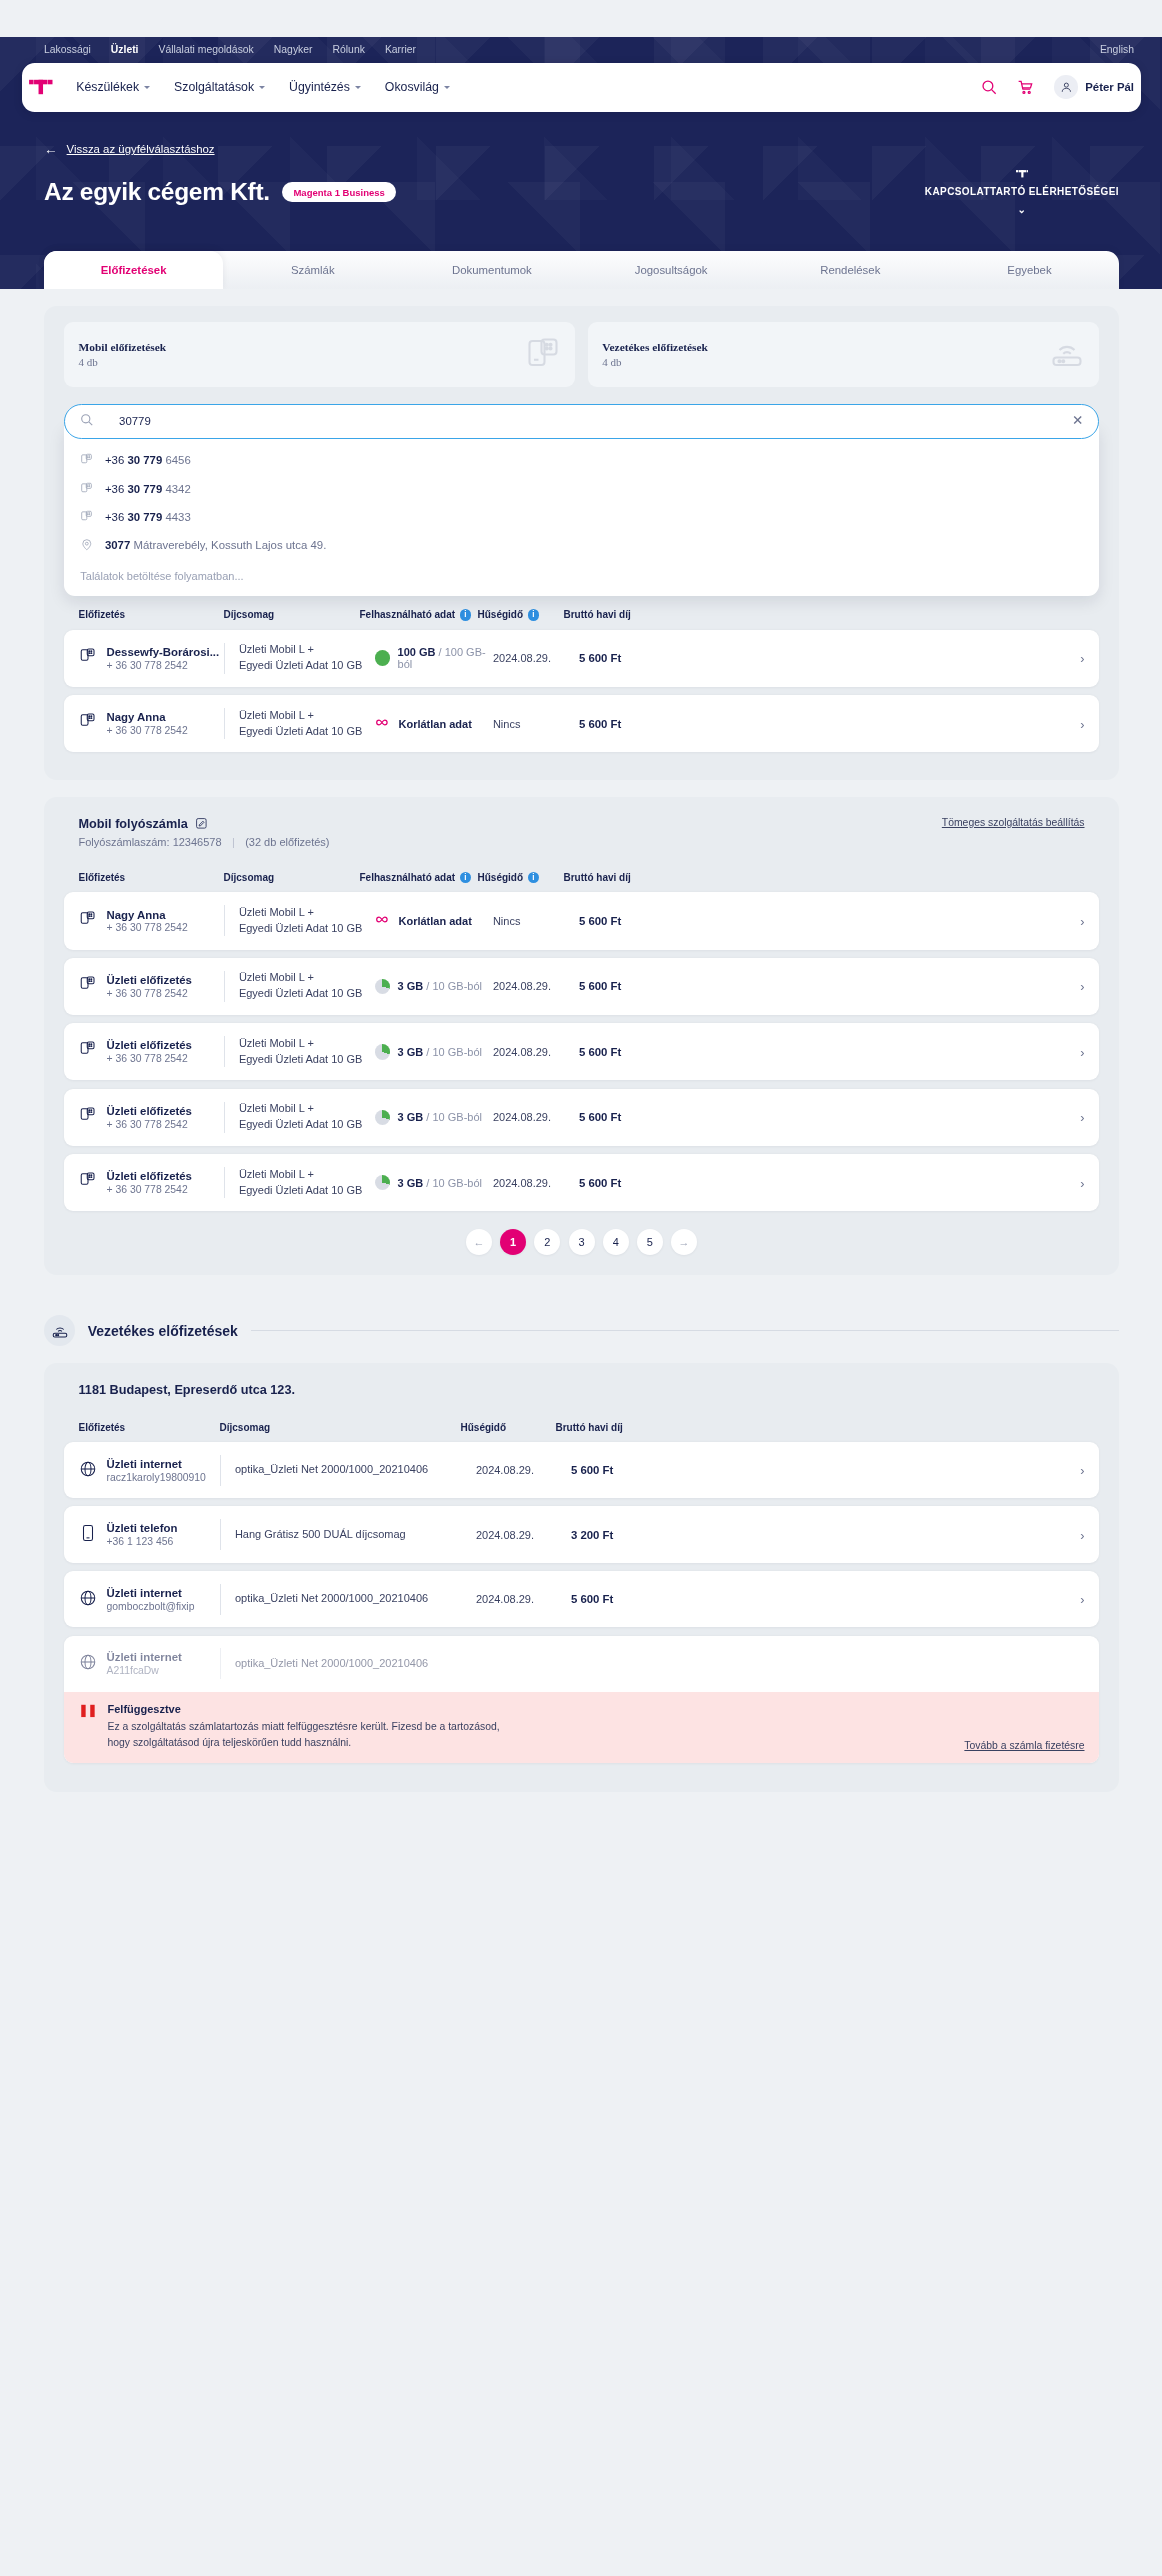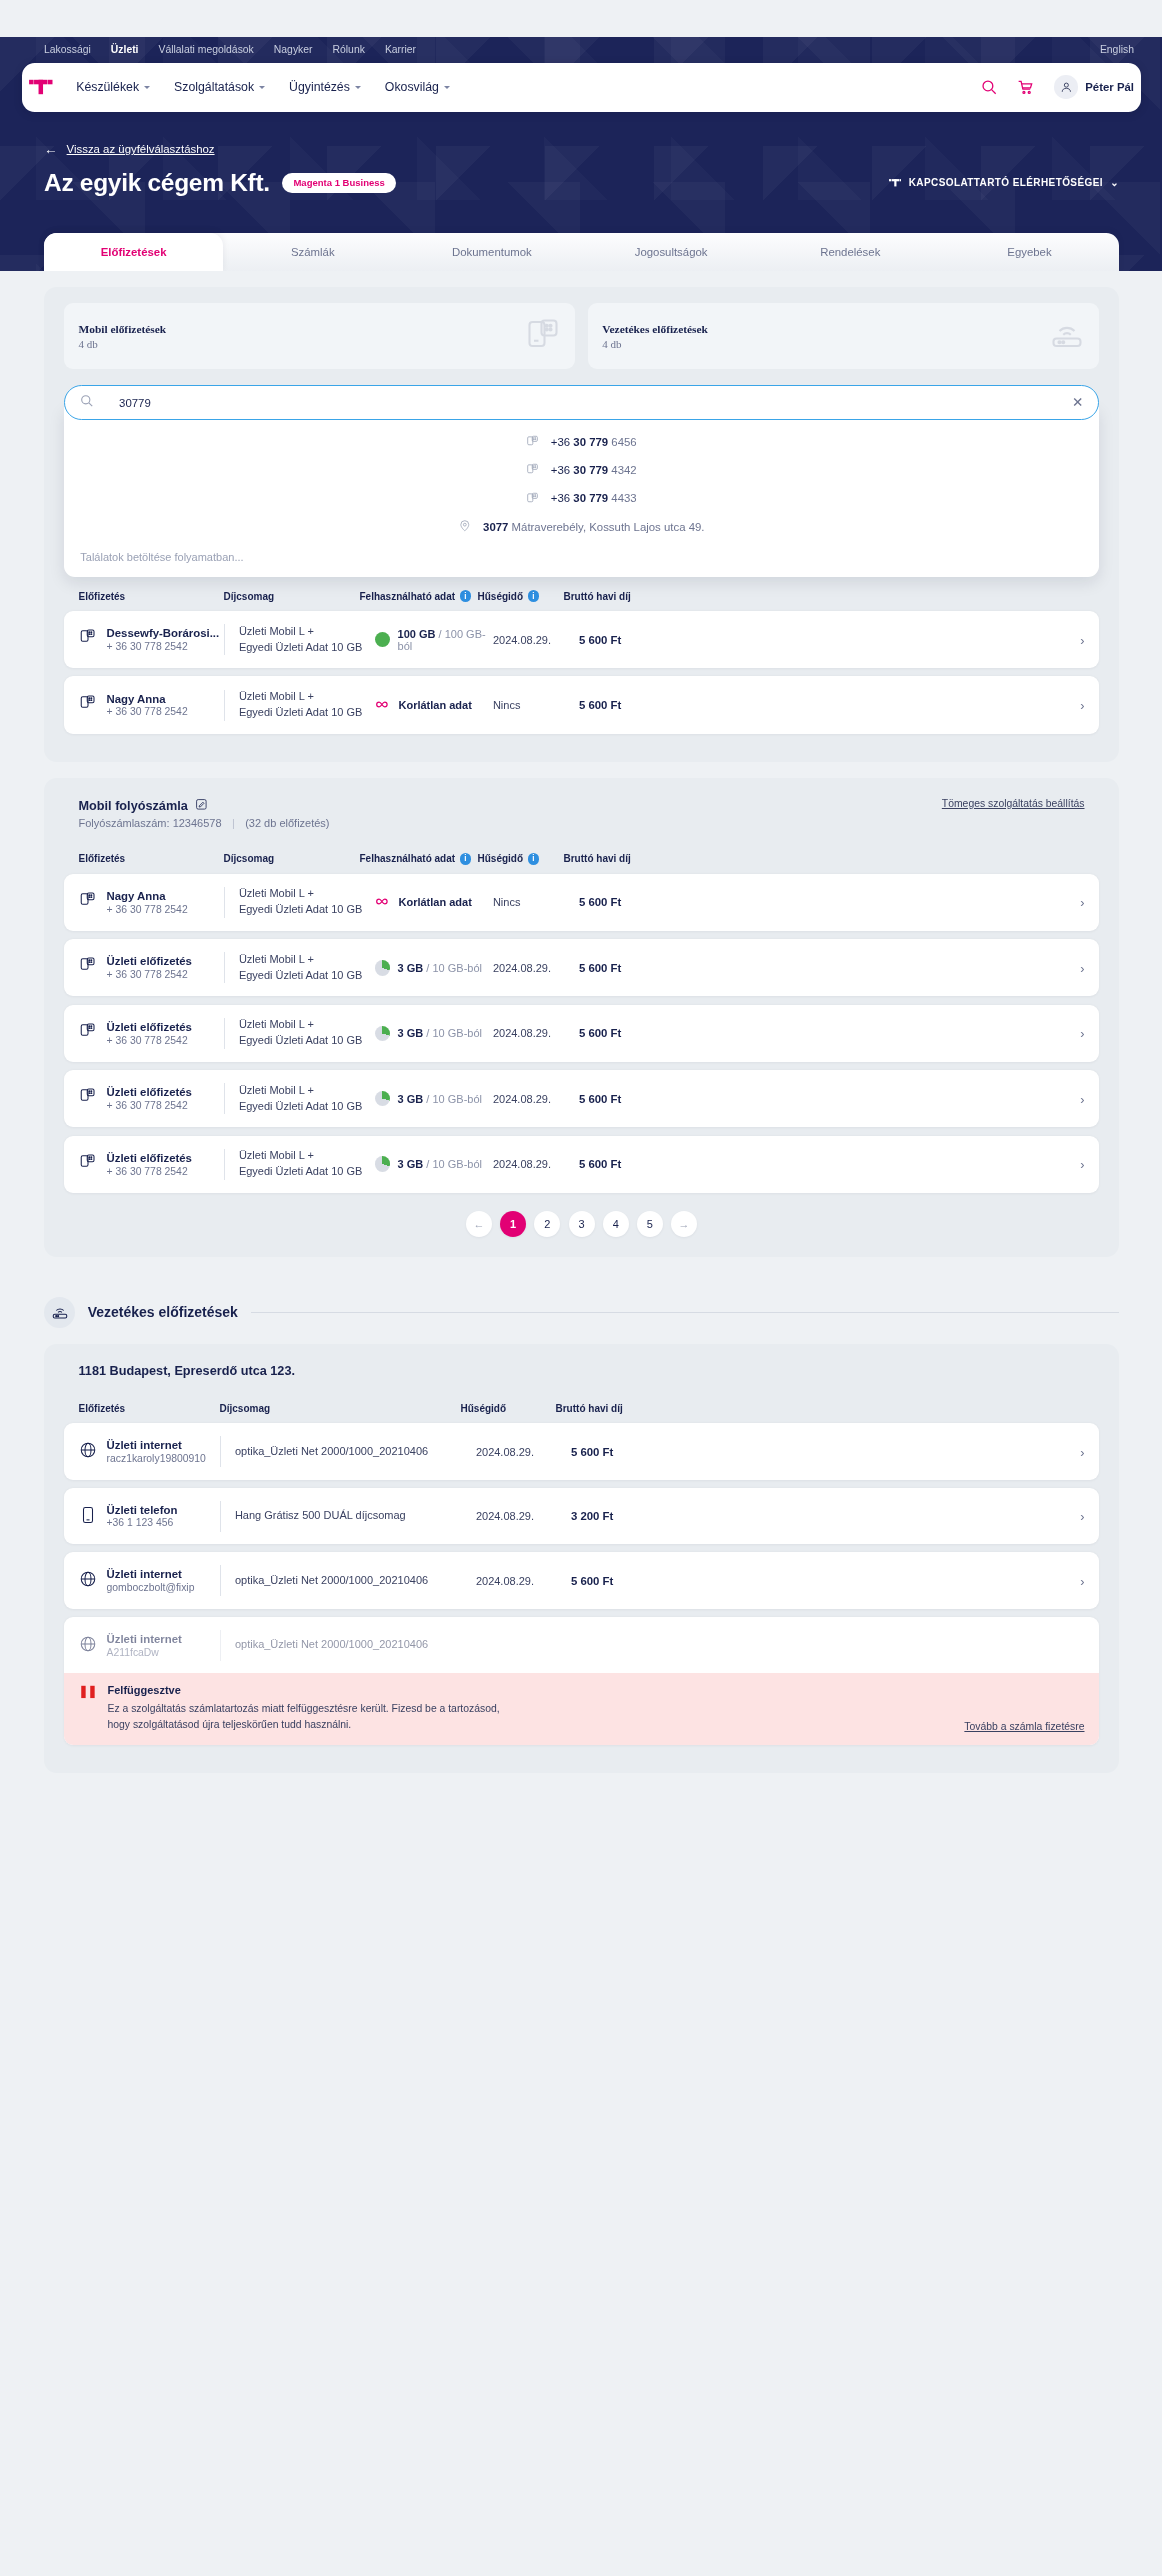--- a/index.html
+++ b/index.html
@@ -87,21 +87,21 @@
     display:flex; align-items:center;
   }
   .title-row h1 { color:#fff; font-size:24.5px; letter-spacing:-0.3px; }
   .badge-m1b {
     margin-left:12.7px; background:#fff; color:#e20074;
     font-size:9.5px; font-weight:bold; border-radius:18px;
     padding:4.5px 11px; white-space:nowrap;
   }
   .contact-link {
     margin-left:auto; display:flex; align-items:center; gap:7.3px;
-    color:#fff; font-size:10px; font-weight:bold; letter-spacing:0.4px; cursor:pointer;
+    color:#fff; font-size:10px; font-weight:bold; letter-spacing:0.4px; cursor:pointer;flex-direction:column;
   }
   .contact-link .chev { font-size:10px; }
 
   
   .tabs-wrap {
     position:relative; z-index:3;
     margin: 36px 44px 0 44px;
   }
   .tabs {
     display:flex; align-items:flex-end;
@@ -159,21 +159,21 @@
   .clear-x { color:#6d7490; font-size:13.6px; cursor:pointer; line-height:1; }
 
   .suggest {
     background:#fff; border-radius: 0 0 11px 11px;
     margin-top:-12.7px; padding-top:20px;
     box-shadow: 0 5.4px 16.3px rgba(10,16,46,.10);
     position:relative; z-index:4;
   }
   .sug-item {
     display:flex; align-items:center; gap:11px;
-    padding: 6.4px 16.3px; font-size:11.4px; color:#6d7490; cursor:pointer;justify-content:center;
+    padding: 6.4px 16.3px; font-size:11.4px; color:#6d7490; cursor:pointer;
   }
   .sug-item b { color:#18214d; font-weight:bold; }
   .sug-item .pre { color:#18214d; }
   .sug-loading {
     padding: 10px 16.3px 14.5px 16.3px; font-size:11px; color:#9aa1b5;
   }
 
   
   .thead {
     display:flex; align-items:center;

